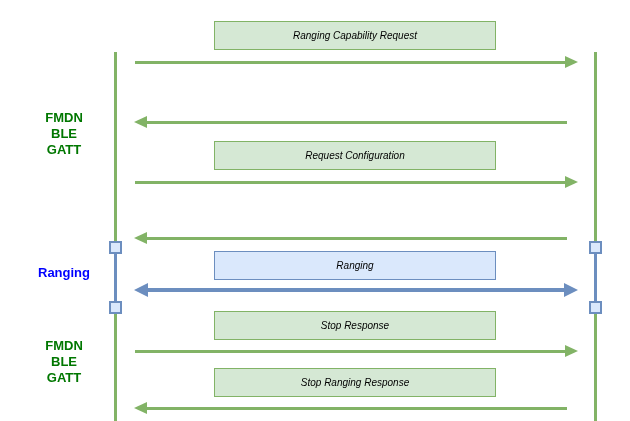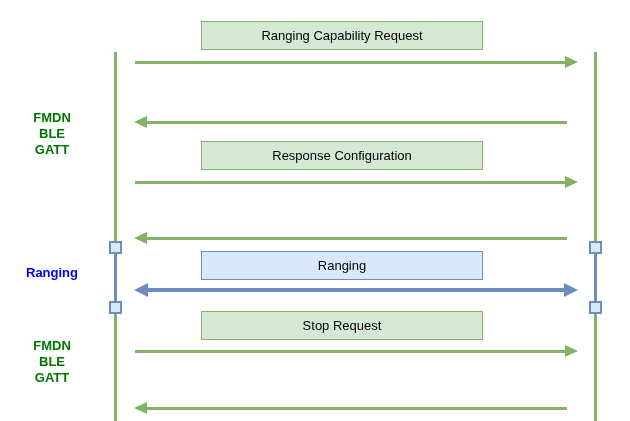--- a/index.html
+++ b/index.html
@@ -21,25 +21,26 @@
     position:absolute; width:9px; height:9px;
     background:var(--blue_fill,#dae8fc); border:2px solid var(--blue_stroke,#6c8ebf);
   }
   .ep-lt { left:109px; top:241px; }
   .ep-lb { left:109px; top:301px; }
   .ep-rt { left:589px; top:241px; }
   .ep-rb { left:589px; top:301px; }
 
   
   .msg-box {
-    position:absolute; left:201px; width:280px; height:27px;
+    position:absolute; left:214px; width:280px; height:27px;
     display:flex; align-items:center; justify-content:center;
-    font-size:13px; color:#000;
+    font-size:10px; color:#000;
     border:1.5px solid var(--green_stroke,#82b366);
     background:var(--green_fill,#d5e8d4);
+    font-style:italic;
   }
   .msg-box.blue { border-color:var(--blue_stroke,#6c8ebf); background:var(--blue_fill,#dae8fc); }
 
   
   .arrow { position:absolute; height:16px; }
   .arrow .line {
     position:absolute; top:50%; margin-top:-1.5px; height:3px;
     background:var(--green_stroke,#82b366); left:0; right:0;
   }
   .arrow.dir-right .line { right:11px; }
@@ -57,21 +58,21 @@
   .a2 { left:134px; width:433px; top:114px; }
   .a3 { left:135px; width:443px; top:174px; }
   .a4 { left:134px; width:433px; top:230px; }
   .a5 { left:134px; width:444px; top:282px; }
   .a6 { left:135px; width:443px; top:343px; }
   .a7 { left:134px; width:433px; top:400px; }
 
   
   .section-label {
     position:absolute; left:0; width:104px; text-align:center;
-    font-weight:bold; font-size:13px; line-height:16px; white-space:pre-line;
+    font-weight:bold; font-size:13px; line-height:16px; white-space:pre-line;padding-left:12px;
   }
   .lbl-gatt1 { top:110px; color:var(--label_green,#007700); }
   .lbl-rng   { top:265px; color:var(--label_blue,#0000ff); }
   .lbl-gatt2 { top:338px; color:var(--label_green,#007700); }
 </style>
 </head>
 <body>
 
 <div class="canvas">
 
@@ -97,42 +98,43 @@
   <div class="arrow dir-right a1">
     <span class="line"></span>
     <span class="head e"></span>
   </div>
 
   <div class="arrow dir-left a2">
     <span class="line"></span>
     <span class="head w"></span>
   </div>
 
-  <div class="msg-box" style="top:141px">Response Configuration</div>
+  <div class="msg-box" style="top:141px">Request Configuration</div>
   <div class="arrow dir-right a3">
     <span class="line"></span>
     <span class="head e"></span>
   </div>
 
   <div class="arrow dir-left a4">
     <span class="line"></span>
     <span class="head w"></span>
   </div>
 
   <div class="msg-box blue" style="top:251px">Ranging</div>
   <div class="arrow blue a5">
     <span class="line"></span>
     <span class="head w"></span>
     <span class="head e"></span>
   </div>
 
-  <div class="msg-box" style="top:311px">Stop Request</div>
+  <div class="msg-box" style="top:311px">Stop Response</div>
   <div class="arrow dir-right a6">
     <span class="line"></span>
     <span class="head e"></span>
   </div>
 
+  <div class="msg-box" style="top:368px">Stop Ranging Response</div>
   <div class="arrow dir-left a7">
     <span class="line"></span>
     <span class="head w"></span>
   </div>
 
 </div>
 
 </body></html>

